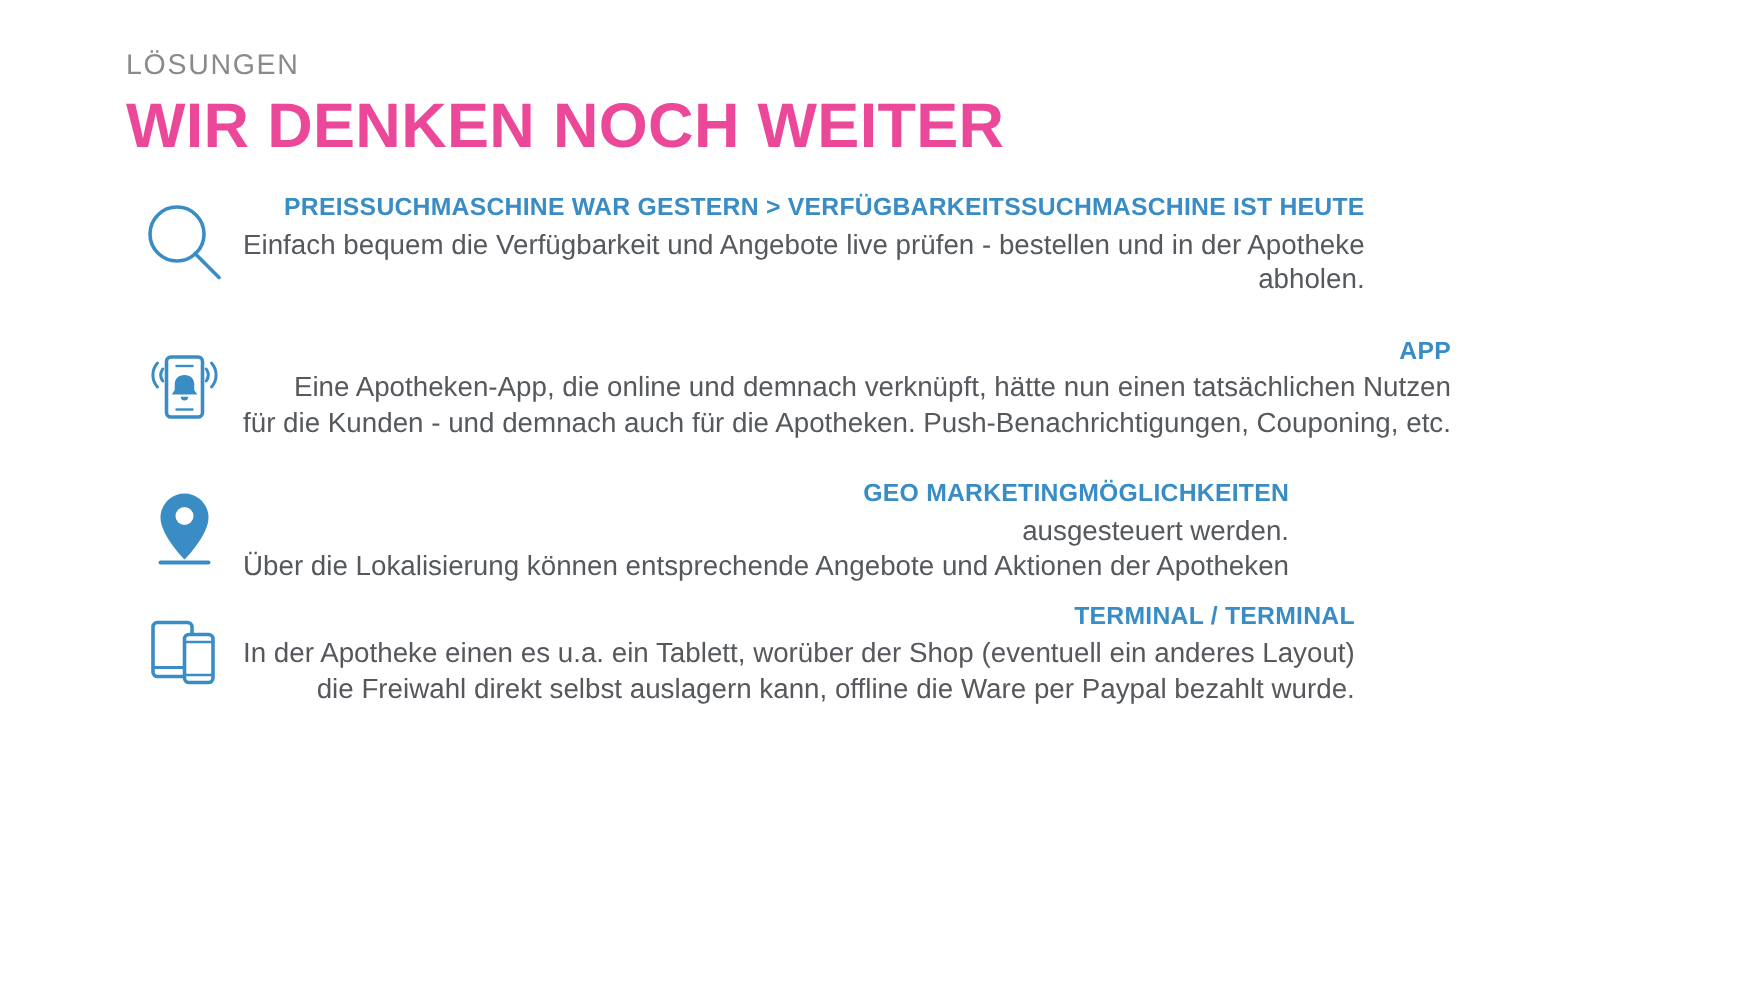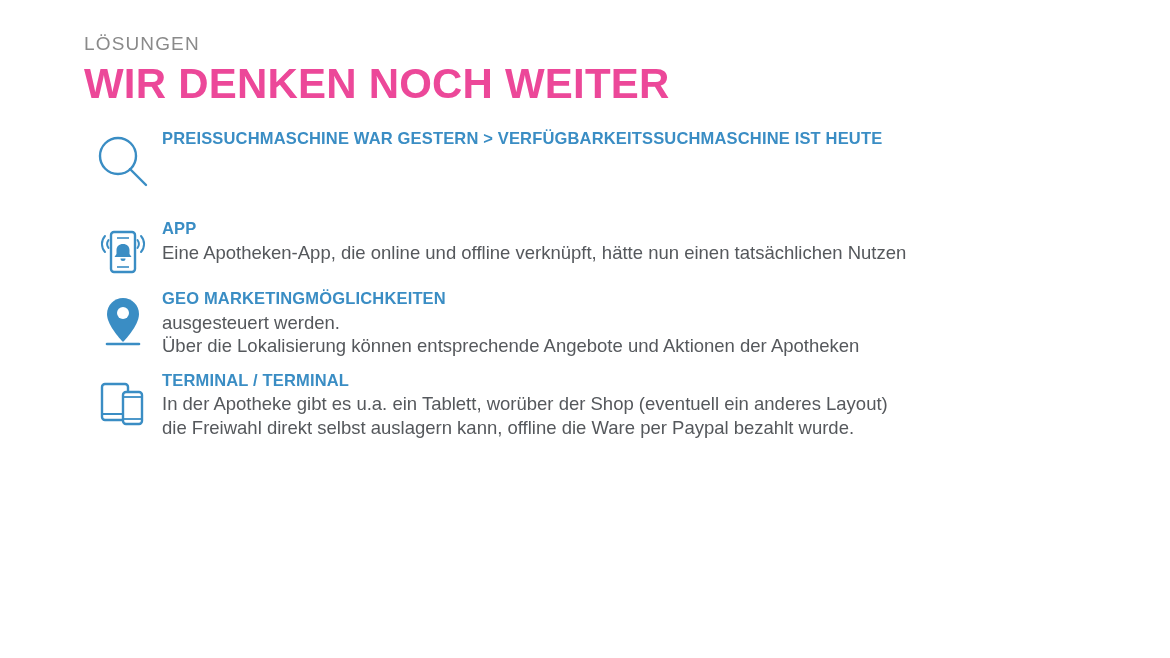--- a/index.html
+++ b/index.html
@@ -54,20 +54,21 @@
   .icon-cell {
     width: 78px;
     min-width: 78px;
     display: flex;
     justify-content: center;
     align-items: flex-start;
     padding-top: 4px;
   }
   .text-cell {
     padding-left: 0px;
+    text-align: right;
   }
   .item-title {
     font-size: 16.5px;
     font-weight: bold;
     color: #3a8dc4;
     letter-spacing: 0.01em;
     line-height: 1.25;
     margin-bottom: 2px;
   }
   .item-body {
@@ -79,21 +80,21 @@
   .item-body .line {
     display: block;
     white-space: nowrap;
   }
   
   .icon svg {
     display: block;
   }
   
   .item-1 { margin-bottom: 26px; }
-  .item-2 { margin-bottom: 8px; }
+  .item-2 { margin-bottom: 26px; }
   .item-3 { }
   .item-1 .icon-cell { padding-top: 6px; }
   .item-2 .icon-cell { padding-top: 4px; }
   .item-3 .icon-cell { padding-top: 4px; }
   .item-4 .icon-cell { padding-top: 6px; }
 </style>
 </head>
 <body>
 
 <div class="slide">
@@ -109,20 +110,24 @@
       <div class="icon-cell">
         <span class="icon">
           <svg width="58" height="58" viewBox="0 0 58 58">
             <circle cx="24" cy="22" r="18" fill="none" stroke="#3a8dc4" stroke-width="2.4"></circle>
             <line x1="36" y1="35" x2="52" y2="51" stroke="#3a8dc4" stroke-width="2.4" stroke-linecap="round"></line>
           </svg>
         </span>
       </div>
       <div class="text-cell">
         <div class="item-title">PREISSUCHMASCHINE WAR GESTERN &gt; VERFÜGBARKEITSSUCHMASCHINE IST HEUTE</div>
+        <div class="item-body">
+          <span class="line">Einfach bequem die Verfügbarkeit und Angebote live prüfen - bestellen und in der Apotheke</span>
+          <span class="line">abholen.</span>
+        </div>
       </div>
     </div>
 
     <div class="item item-2">
       <div class="icon-cell">
         <span class="icon">
           <svg width="58" height="58" viewBox="0 0 58 58">
             <rect x="17" y="10" width="24" height="40" rx="3" ry="3" fill="none" stroke="#3a8dc4" stroke-width="2.4"></rect>
             <line x1="23" y1="16" x2="35" y2="16" stroke="#3a8dc4" stroke-width="1.6"></line>
             <line x1="23" y1="45" x2="35" y2="45" stroke="#3a8dc4" stroke-width="1.6"></line>
@@ -131,21 +136,22 @@
             <path d="M11 14 a12 12 0 0 0 0 16" fill="none" stroke="#3a8dc4" stroke-width="2" stroke-linecap="round"></path>
             <path d="M14.5 18 a7 7 0 0 0 0 8" fill="none" stroke="#3a8dc4" stroke-width="2" stroke-linecap="round"></path>
             <path d="M47 14 a12 12 0 0 1 0 16" fill="none" stroke="#3a8dc4" stroke-width="2" stroke-linecap="round"></path>
             <path d="M43.5 18 a7 7 0 0 1 0 8" fill="none" stroke="#3a8dc4" stroke-width="2" stroke-linecap="round"></path>
           </svg>
         </span>
       </div>
       <div class="text-cell">
         <div class="item-title">APP</div>
         <div class="item-body">
-          <span class="line">Eine Apotheken-App, die online und offline verknüpft, hätte nun einen tatsächlichen Nutzen</span>
+          <span class="line">Eine Apotheken-App, die online und demnach verknüpft, hätte nun einen tatsächlichen Nutzen</span>
+          <span class="line">für die Kunden - und demnach auch für die Apotheken. Push-Benachrichtigungen, Couponing, etc.</span>
         </div>
       </div>
     </div>
 
     <div class="item item-3">
       <div class="icon-cell">
         <span class="icon">
           <svg width="58" height="58" viewBox="0 0 58 58">
             <path d="M29 6 c-8.8 0 -16 7.2 -16 16 c0 12 16 28 16 28 c0 0 16 -16 16 -28 c0 -8.8 -7.2 -16 -16 -16 z" fill="#3a8dc4"></path>
             <circle cx="29" cy="21" r="6" fill="#ffffff"></circle>
@@ -170,20 +176,20 @@
             <line x1="8" y1="38" x2="34" y2="38" stroke="#3a8dc4" stroke-width="2"></line>
             <rect x="29" y="16" width="19" height="32" rx="3" ry="3" fill="#ffffff" stroke="#3a8dc4" stroke-width="2.4"></rect>
             <line x1="29" y1="21" x2="48" y2="21" stroke="#3a8dc4" stroke-width="1.8"></line>
             <line x1="29" y1="43" x2="48" y2="43" stroke="#3a8dc4" stroke-width="1.8"></line>
           </svg>
         </span>
       </div>
       <div class="text-cell">
         <div class="item-title">TERMINAL / TERMINAL</div>
         <div class="item-body">
-          <span class="line">In der Apotheke gibt es u.a. ein Tablett, worüber der Shop (eventuell ein anderes Layout)</span>
+          <span class="line">In der Apotheke einen es u.a. ein Tablett, worüber der Shop (eventuell ein anderes Layout)</span>
           <span class="line">die Freiwahl direkt selbst auslagern kann, offline die Ware per Paypal bezahlt wurde.</span>
         </div>
       </div>
     </div>
 
   </div>
 </div>
 
 </body></html>

